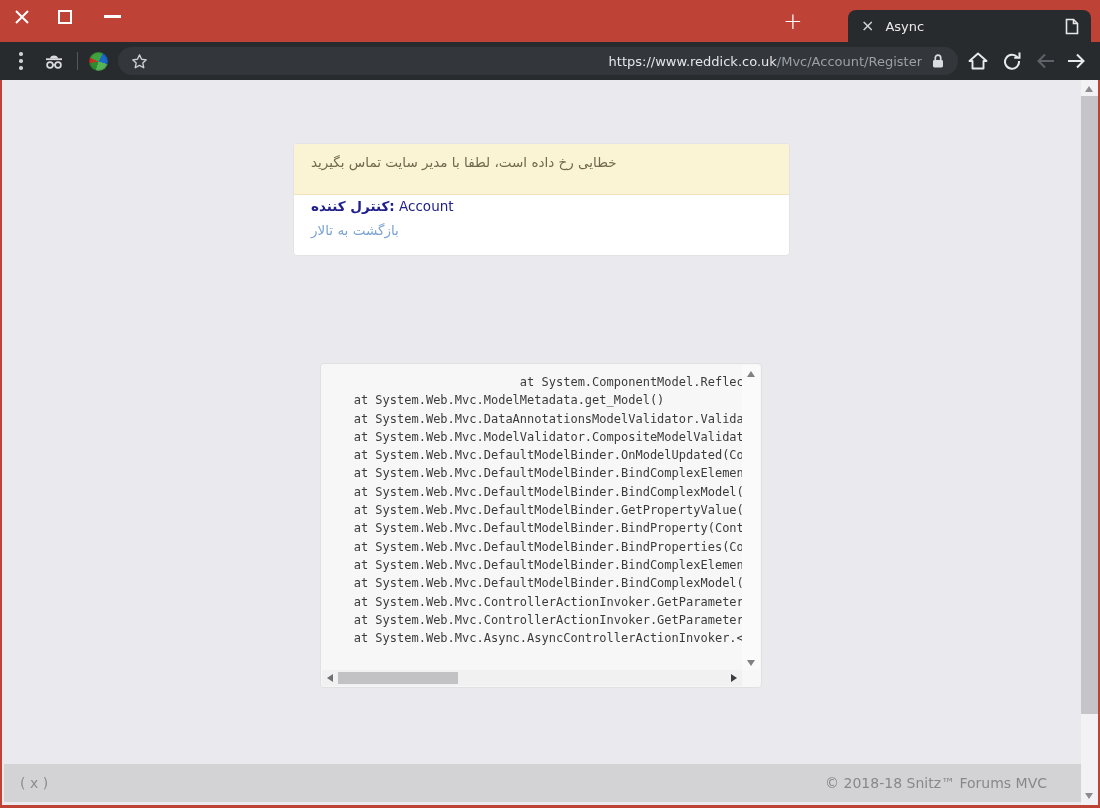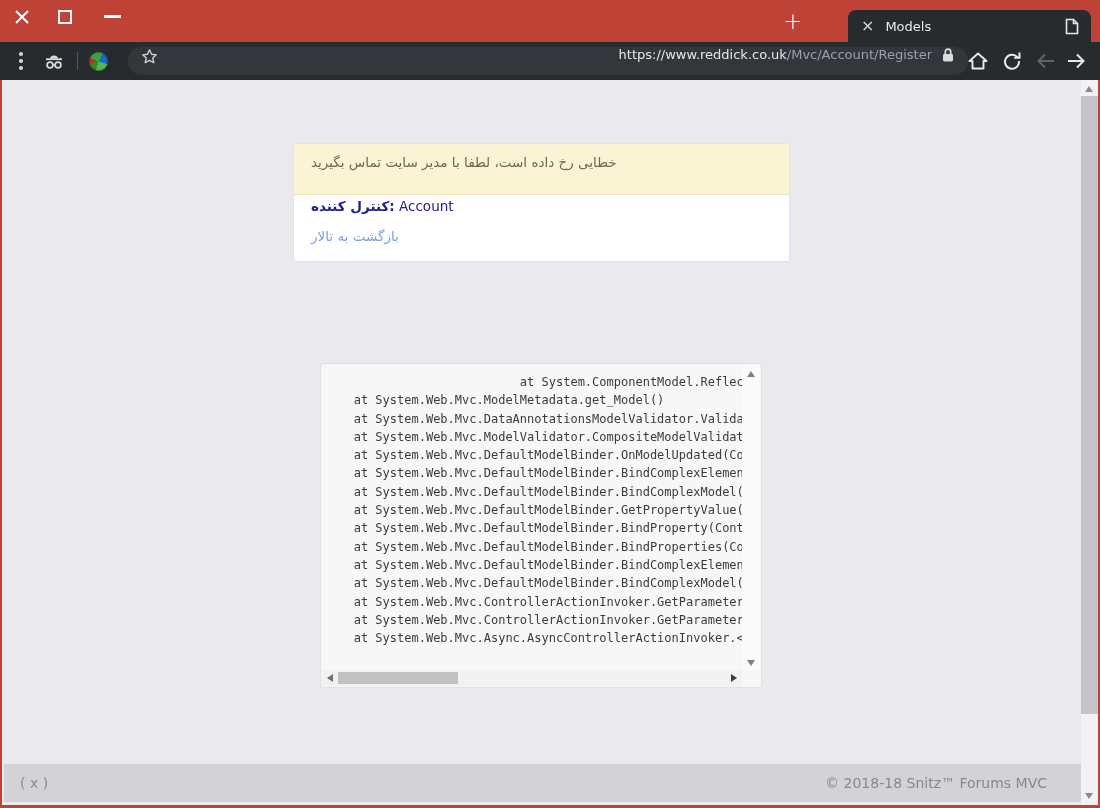--- a/index.html
+++ b/index.html
@@ -24,40 +24,40 @@
 
   
   .toolbar { position:absolute; left:0; top:42px; width:1100px; height:38px; background:#282b2e; }
   .kebab { position:absolute; left:19px; top:10px; width:4px; height:18px; cursor:pointer; }
   .kebab i { display:block; width:3.5px; height:3.5px; border-radius:50%; background:#cfd1d4; margin:0 0 3.5px 0; }
   .incog { position:absolute; left:42px; top:8px; }
   .tsep { position:absolute; left:77px; top:10px; width:1px; height:18px; background:#55585b; }
   .idm { position:absolute; left:89px; top:10px; width:19px; height:19px; border-radius:50%;
          background:conic-gradient(#3fa23f 0 8%, #1c68c6 8% 30%, #57b557 30% 55%, #2e8b2e 55% 72%, #c23324 72% 82%, #3fa23f 82% 100%);
          box-shadow:inset 0 0 2px rgba(0,0,0,.5); cursor:pointer; }
-  .omnibox { position:absolute; left:128px; top:5px; width:840px; height:28px; background:#33373b;
-             border-radius:14px; display:flex; align-items:flex-start; cursor:text; }
+  .omnibox { position:absolute; left:118px; top:5px; width:840px; height:28px; background:#33373b;
+             border-radius:14px; display:flex; align-items:center; cursor:text; }
   .star { margin-left:12px; display:flex; cursor:pointer; }
   .urlwrap { flex:1; text-align:right; font-size:13px; white-space:nowrap; overflow:hidden; }
   .url-host { color:#e4e6e9; }
   .url-path { color:#9aa0a6; }
   .lockwrap { margin:0 13px 0 9px; display:flex; }
   .navic { position:absolute; top:7px; width:24px; height:24px; cursor:pointer; }
 
   
   .content { position:absolute; left:0; top:80px; width:1100px; height:728px; background:#eaeaee;
              border-left:2px solid #bf4237; border-right:2px solid #bf4237; border-bottom:3px solid #bf4237; }
 
   .alert-panel { position:absolute; left:293px; top:143px; width:497px; background:#fff;
                  border:1px solid #e3e3e5; border-radius:4px; }
   .alert-head { background:#faf3d4; border-bottom:1px solid #eee3ba; border-radius:4px 4px 0 0;
                 padding:10px 17px 24px 17px; color:#6e6a4d; font-size:13.5px; }
   .alert-body { padding:1px 17px 15px 17px; color:#20208c; font-size:13.5px; line-height:20px; }
   .alert-row b { font-weight:bold; }
-  .back-link { display:inline-block; margin-top:10px; color:#7ba3d3; cursor:pointer; }
+  .back-link { display:inline-block; margin-top:4px; color:#7ba3d3; cursor:pointer; }
 
   .trace-panel { position:absolute; left:320px; top:363px; width:442px; height:325px;
                  background:#f7f7f7; border:1px solid #e0e0e2; border-radius:4px; }
   .trace-pre { position:absolute; left:1px; top:1px; right:19px; bottom:17px; overflow:hidden;
                padding:8px 0 0 10px; font-family:"DejaVu Sans Mono", monospace; font-size:12px;
                line-height:18.3px; color:#3b3b3b; white-space:pre; }
   .vsb { position:absolute; top:1px; right:1px; bottom:17px; width:18px; background:#fafafa;
          border-radius:0 3px 0 0; }
   .hsb { position:absolute; left:1px; right:19px; bottom:1px; height:16px; background:#f1f1f1;
          border-radius:0 0 0 3px; }
@@ -90,21 +90,21 @@
         <path d="M4 4 L16 16 M16 4 L4 16" stroke="#ffffff" stroke-width="2" fill="none"></path>
       </svg>
     </div>
     <div class="winbtn btn-max"></div>
     <div class="winbtn btn-min"></div>
 
     <div class="newtab">+</div>
 
     <div class="tab">
       <span class="tab-close">×</span>
-      <span class="tab-title">Models</span>
+      <span class="tab-title">Async</span>
       <span class="tab-favicon">
         <svg width="14" height="17" viewBox="0 0 14 17">
           <path d="M1.5 1.5 h7 l4 4 v10 h-11 Z" fill="none" stroke="#e8e8e8" stroke-width="1.6"></path>
           <path d="M8.5 1.5 v4 h4" fill="none" stroke="#e8e8e8" stroke-width="1.6"></path>
         </svg>
       </span>
     </div>
   </div>
 
   <div class="toolbar">

